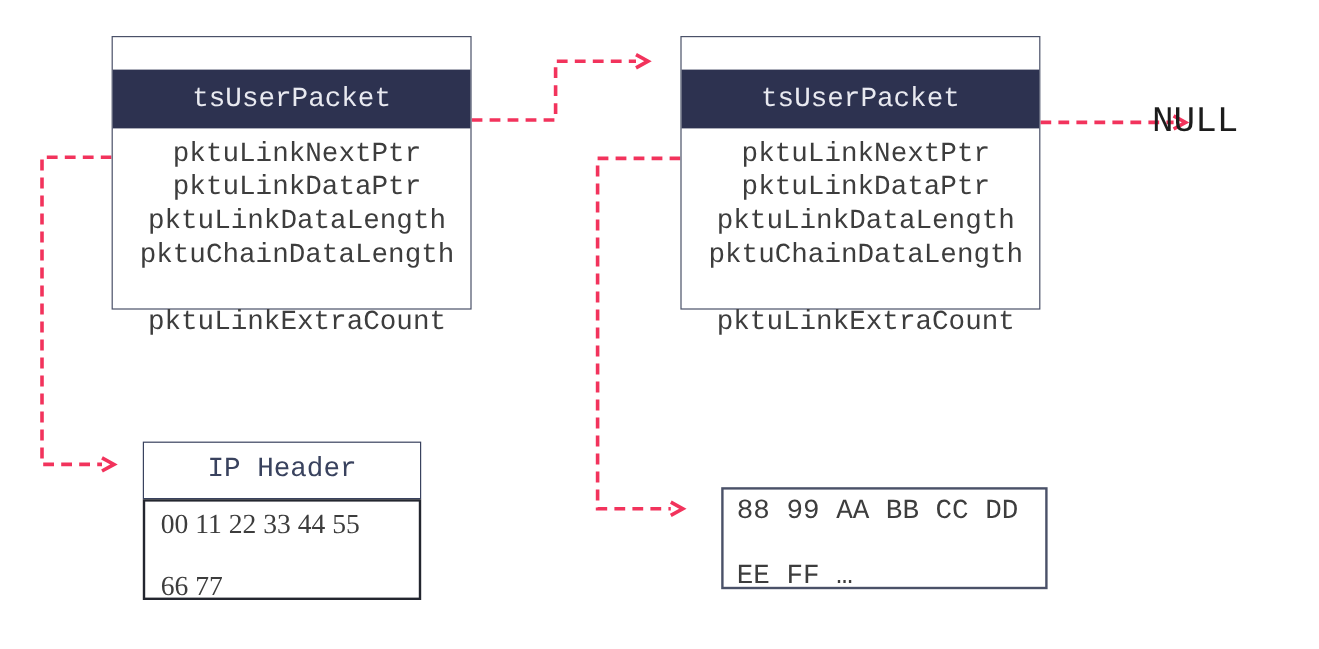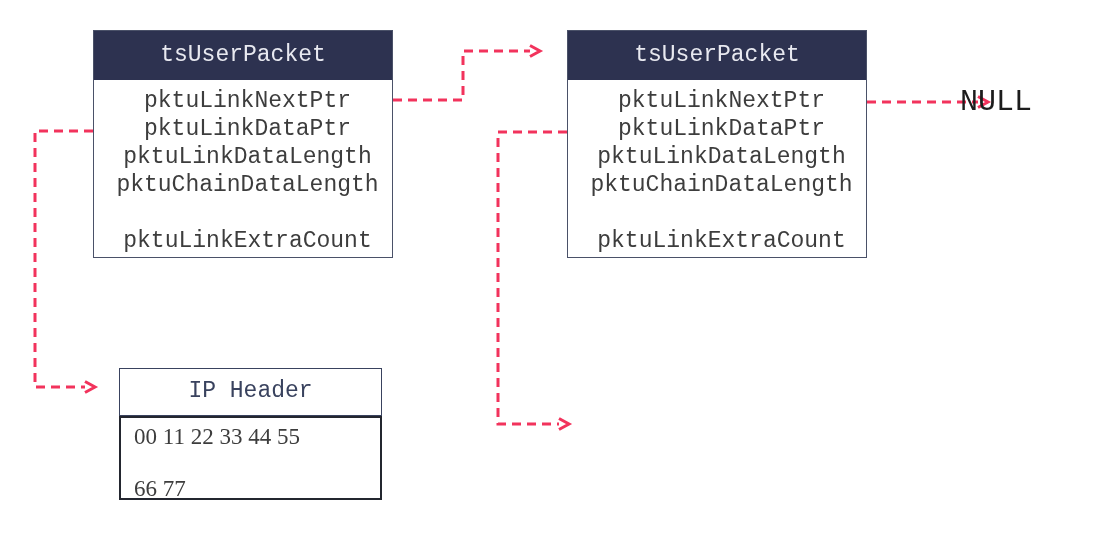--- a/index.html
+++ b/index.html
@@ -8,29 +8,29 @@
     font-family:"Liberation Mono","DejaVu Sans Mono",monospace; overflow:hidden;
   }
   .arrows { position:absolute; left:0; top:0; width:1099px; height:541px; }
 
   .packet {
     position:absolute; width:300px; height:228px; box-sizing:border-box;
     border:1.5px solid #4a5168; background:#ffffff;
   }
   .packet-header {
     height:49px; line-height:49px; text-align:center;
-    background:#2d3250; color:#e8e9f0; font-size:23px;
+    background:#2d3250; color:#e8e9f0; font-size:23px;margin-top:27px;
   }
   .packet-body { padding:7px 4px 0 13px;text-align:center; }
   .field {
     height:28px; line-height:28px; font-size:23px; color:#3d3d3d; white-space:pre;
   }
   .field.blank { height:28px; }
 
-  .ipbox { position:absolute; left:119px; top:368px; width:263px; }
+  .ipbox { position:absolute; left:119px; top:368px; width:232px; }
   .ipbox-header {
     box-sizing:border-box; height:48px; border:1.5px solid #39425e;
     line-height:45px; text-align:center; color:#39425e; font-size:23px;
     background:#ffffff;
   }
   .ipbox-body {
     box-sizing:border-box; height:84px; border:2px solid #23262f;
     padding:6px 0 0 13px; line-height:26px; font-size:23px; color:#3d3d3d;
     background:#ffffff; white-space:pre;font-family:Liberation Serif, serif;
   }
@@ -87,16 +87,18 @@
       <div class="field">pktuLinkExtraCount</div>
     </div>
   </div>
 
   <div class="ipbox">
     <div class="ipbox-header">IP Header</div>
     <div class="ipbox-body"><span>00 11 22 33 44 55</span><br>
 <span>66 77</span></div>
   </div>
 
+  <div class="databox"><span>88 99 AA BB CC DD</span><br>
+<span>EE FF …</span></div>
 
   <div class="null-label">NULL</div>
 
 </div>
 
 </body></html>

